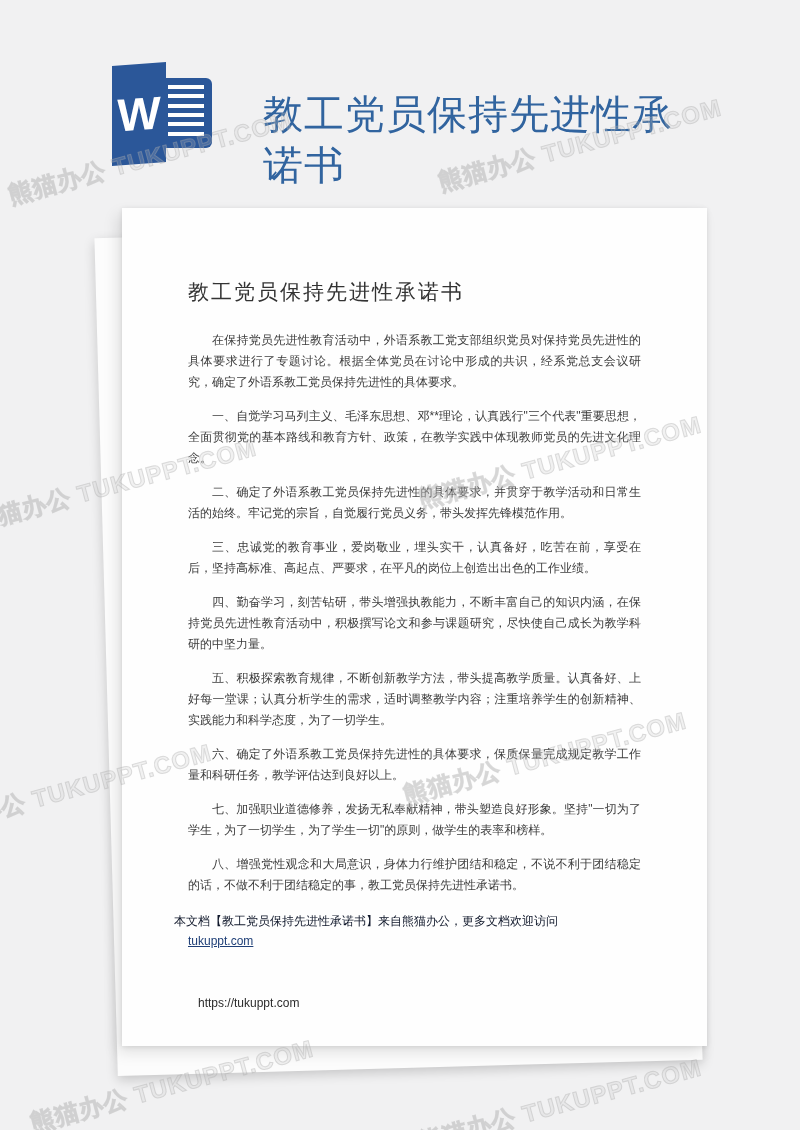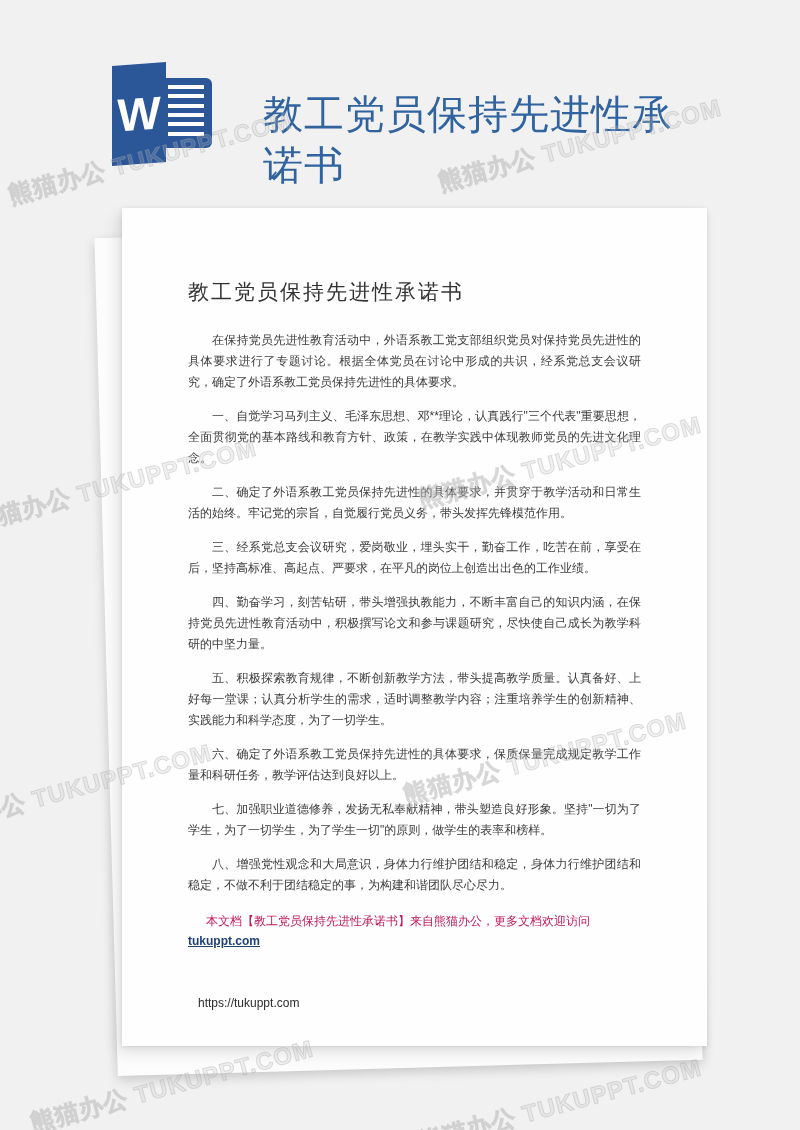--- a/index.html
+++ b/index.html
@@ -36,27 +36,27 @@
     margin:70px 66px 0;font-family:"Liberation Serif","DejaVu Serif",serif;
     font-size:21px;font-weight:400;color:#333;letter-spacing:2px;
   }
   .doc-body{margin:24px 66px 0;}
   .doc-body p{
     margin:0 0 13px;text-indent:2em;text-align:justify;
     font-family:Liberation Sans, sans-serif;
     font-size:12px;line-height:21px;color:#3c3c3c;
   }
   .doc-note{
-    margin:16px 84px 0;
+    margin:16px 52px 0;
     font-family:Liberation Serif, serif;
-    font-size:12px;line-height:19px;color:#be185d;
+    font-size:12px;line-height:19px;color:#0f172a;
   }
   .doc-link{
     margin:2px 66px 0;display:inline-block;
-    font-size:12px;color:#1f3f77;text-decoration:underline;cursor:pointer;font-weight:bold;
+    font-size:12px;color:#1f3f77;text-decoration:underline;cursor:pointer;
   }
   .doc-url{position:absolute;left:66px;bottom:36px;font-size:12px;color:#2b2b2b;padding-left:10px;}
   
   .watermark-layer{position:absolute;inset:0;z-index:20;pointer-events:none;}
   .wm{
     position:absolute;transform:translate(-50%,-50%) rotate(-15deg);
     font-size:24px;font-weight:bold;letter-spacing:1px;white-space:nowrap;
     color:rgba(195,195,195,0.22);
     -webkit-text-stroke:1px rgba(172,172,172,0.38);
   }
@@ -75,26 +75,26 @@
 <h1 class="header-title">教工党员保持先进性承诺书</h1>
 
 <div class="sheet-back"></div>
 
 <div class="sheet-main">
   <h2 class="doc-title">教工党员保持先进性承诺书</h2>
   <div class="doc-body">
     <p>在保持党员先进性教育活动中，外语系教工党支部组织党员对保持党员先进性的具体要求进行了专题讨论。根据全体党员在讨论中形成的共识，经系党总支会议研究，确定了外语系教工党员保持先进性的具体要求。</p>
     <p>一、自觉学习马列主义、毛泽东思想、邓**理论，认真践行"三个代表"重要思想，全面贯彻党的基本路线和教育方针、政策，在教学实践中体现教师党员的先进文化理念。</p>
     <p>二、确定了外语系教工党员保持先进性的具体要求，并贯穿于教学活动和日常生活的始终。牢记党的宗旨，自觉履行党员义务，带头发挥先锋模范作用。</p>
-    <p>三、经系党总支会议研究，爱岗敬业，埋头实干，勤奋工作，吃苦在前，享受在后，坚持高标准、高起点、严要求，在平凡的岗位上创造出出色的工作业绩。</p>
+    <p>三、忠诚党的教育事业，爱岗敬业，埋头实干，认真备好，吃苦在前，享受在后，坚持高标准、高起点、严要求，在平凡的岗位上创造出出色的工作业绩。</p>
     <p>四、勤奋学习，刻苦钻研，带头增强执教能力，不断丰富自己的知识内涵，在保持党员先进性教育活动中，积极撰写论文和参与课题研究，尽快使自己成长为教学科研的中坚力量。</p>
     <p>五、积极探索教育规律，不断创新教学方法，带头提高教学质量。认真备好、上好每一堂课；认真分析学生的需求，适时调整教学内容；注重培养学生的创新精神、实践能力和科学态度，为了一切学生。</p>
     <p>六、确定了外语系教工党员保持先进性的具体要求，保质保量完成规定教学工作量和科研任务，教学评估达到良好以上。</p>
     <p>七、加强职业道德修养，发扬无私奉献精神，带头塑造良好形象。坚持"一切为了学生，为了一切学生，为了学生一切"的原则，做学生的表率和榜样。</p>
-    <p>八、增强党性观念和大局意识，身体力行维护团结和稳定，身体力行维护团结和稳定，不做不利于团结稳定的事，为构建和谐团队尽心尽力。</p>
+    <p>八、增强党性观念和大局意识，身体力行维护团结和稳定，不说不利于团结稳定的话，不做不利于团结稳定的事，教工党员保持先进性承诺书。</p>
   </div>
   <div class="doc-note">本文档【教工党员保持先进性承诺书】来自熊猫办公，更多文档欢迎访问</div>
   <a class="doc-link">tukuppt.com</a>
   <div class="doc-url">https://tukuppt.com</div>
 </div>
 
 <div class="watermark-layer">
     <span class="wm" style="left: 150px; top: 158px;">熊猫办公 TUKUPPT.COM</span>
     <span class="wm" style="left: 580px; top: 145px;">熊猫办公 TUKUPPT.COM</span>
     <span class="wm" style="left: 115px; top: 485px;">熊猫办公 TUKUPPT.COM</span>

